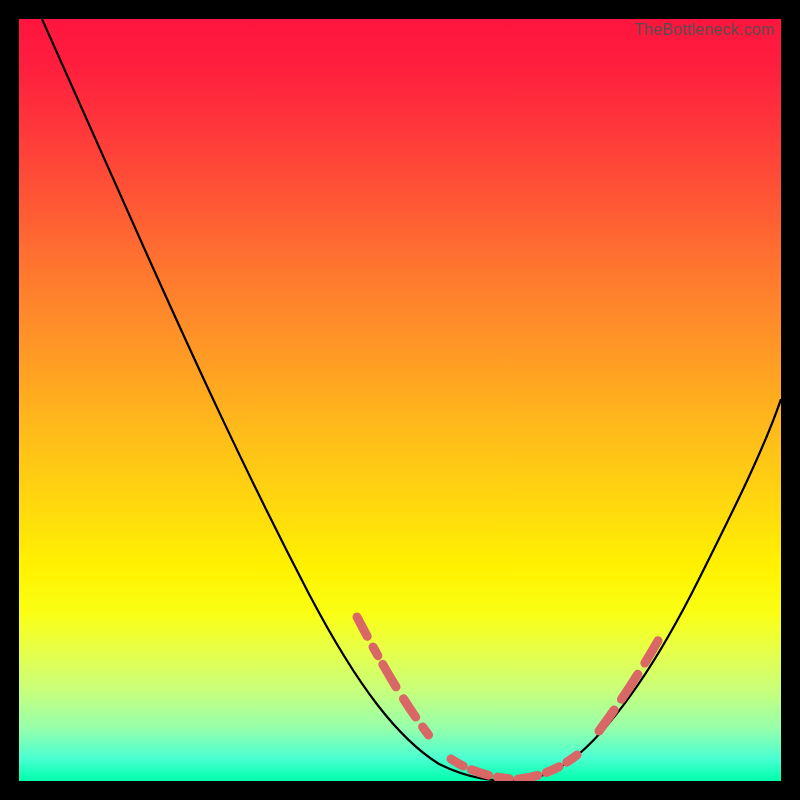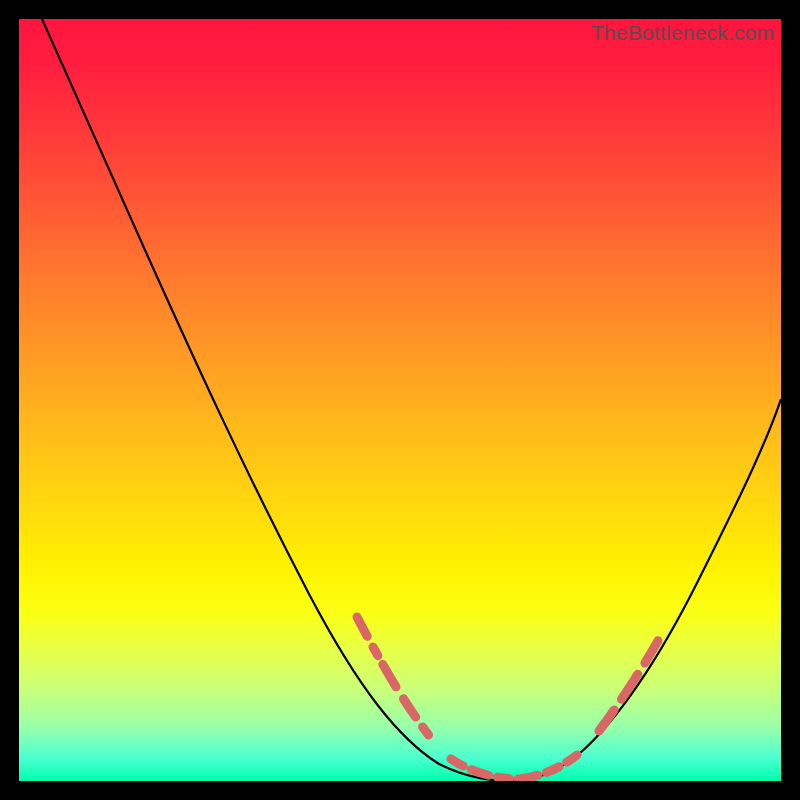--- a/index.html
+++ b/index.html
@@ -39,21 +39,21 @@
       #97ffab 93%,
       #4bffd1 97%,
       #00ffad 100%
     );
   }
   .watermark {
     position: absolute;
     top: 2px;
     right: 6px;
     color: #4f4f4f;
-    font-size: 21px;
+    font-size: 16px;
     font-weight: 500;
     letter-spacing: 0.2px;
     user-select: none;
   }
   svg.curve {
     position: absolute;
     left: 0;
     top: 0;
     width: 762px;
     height: 762px;

